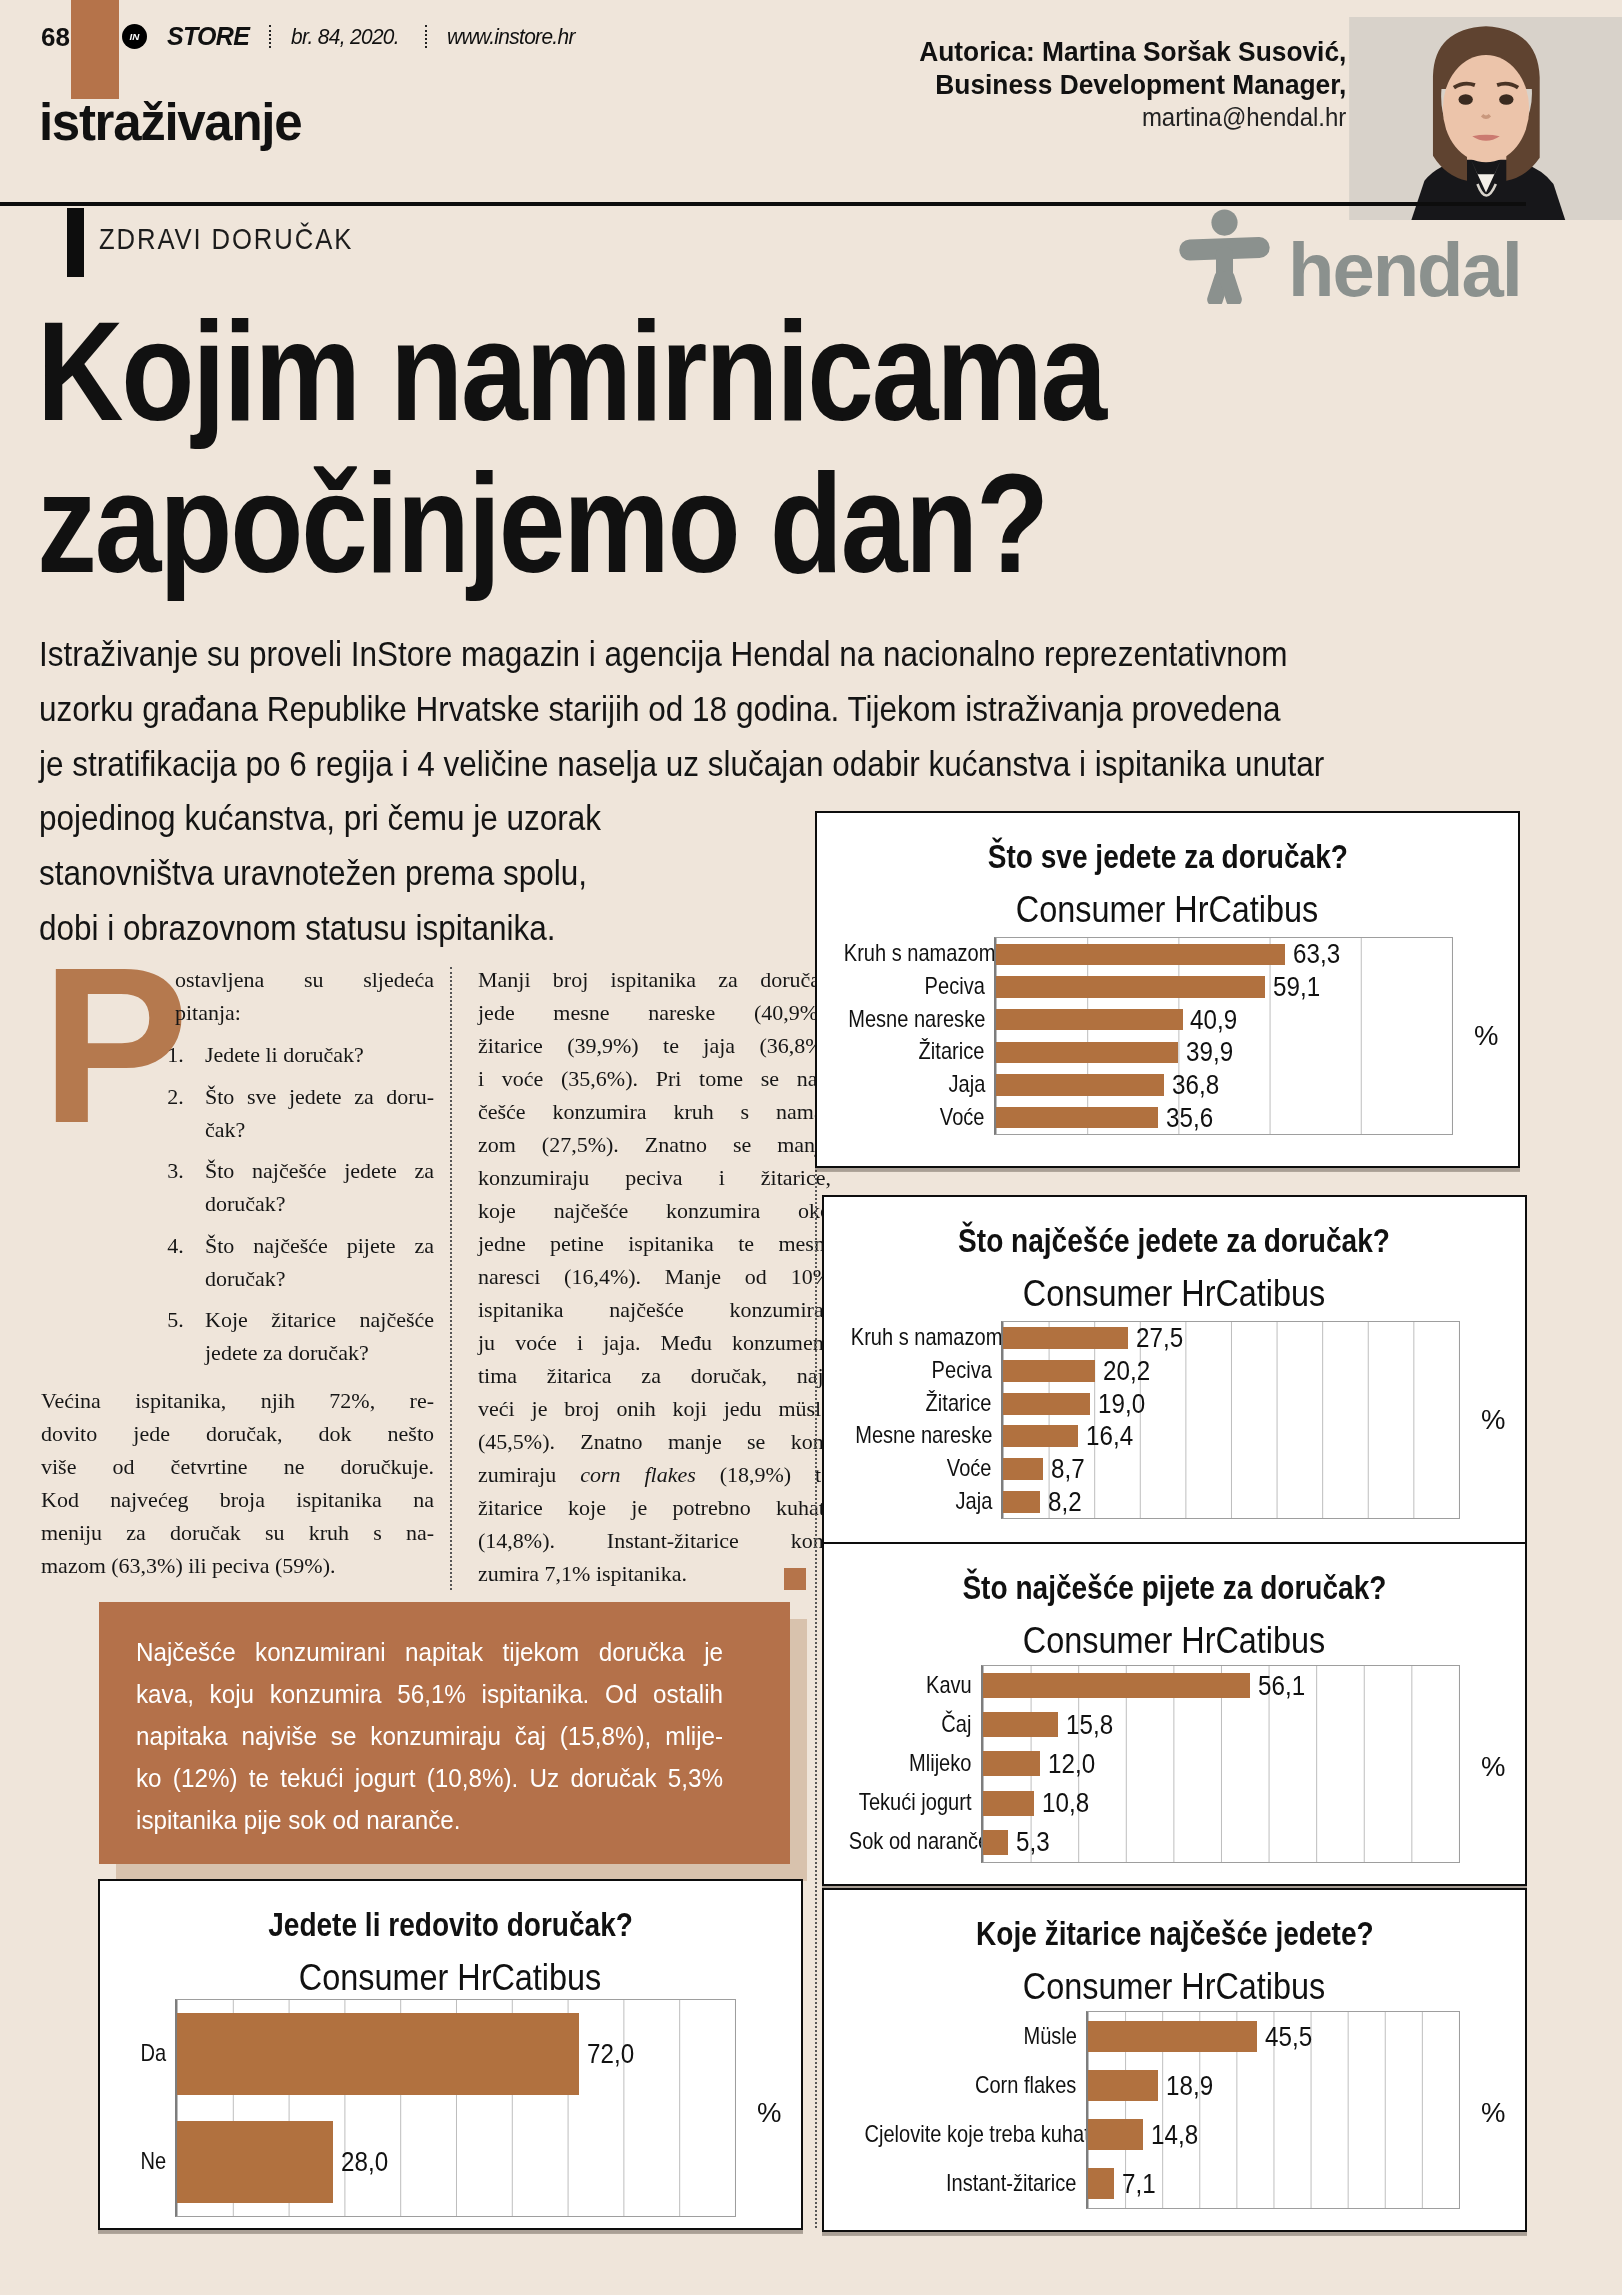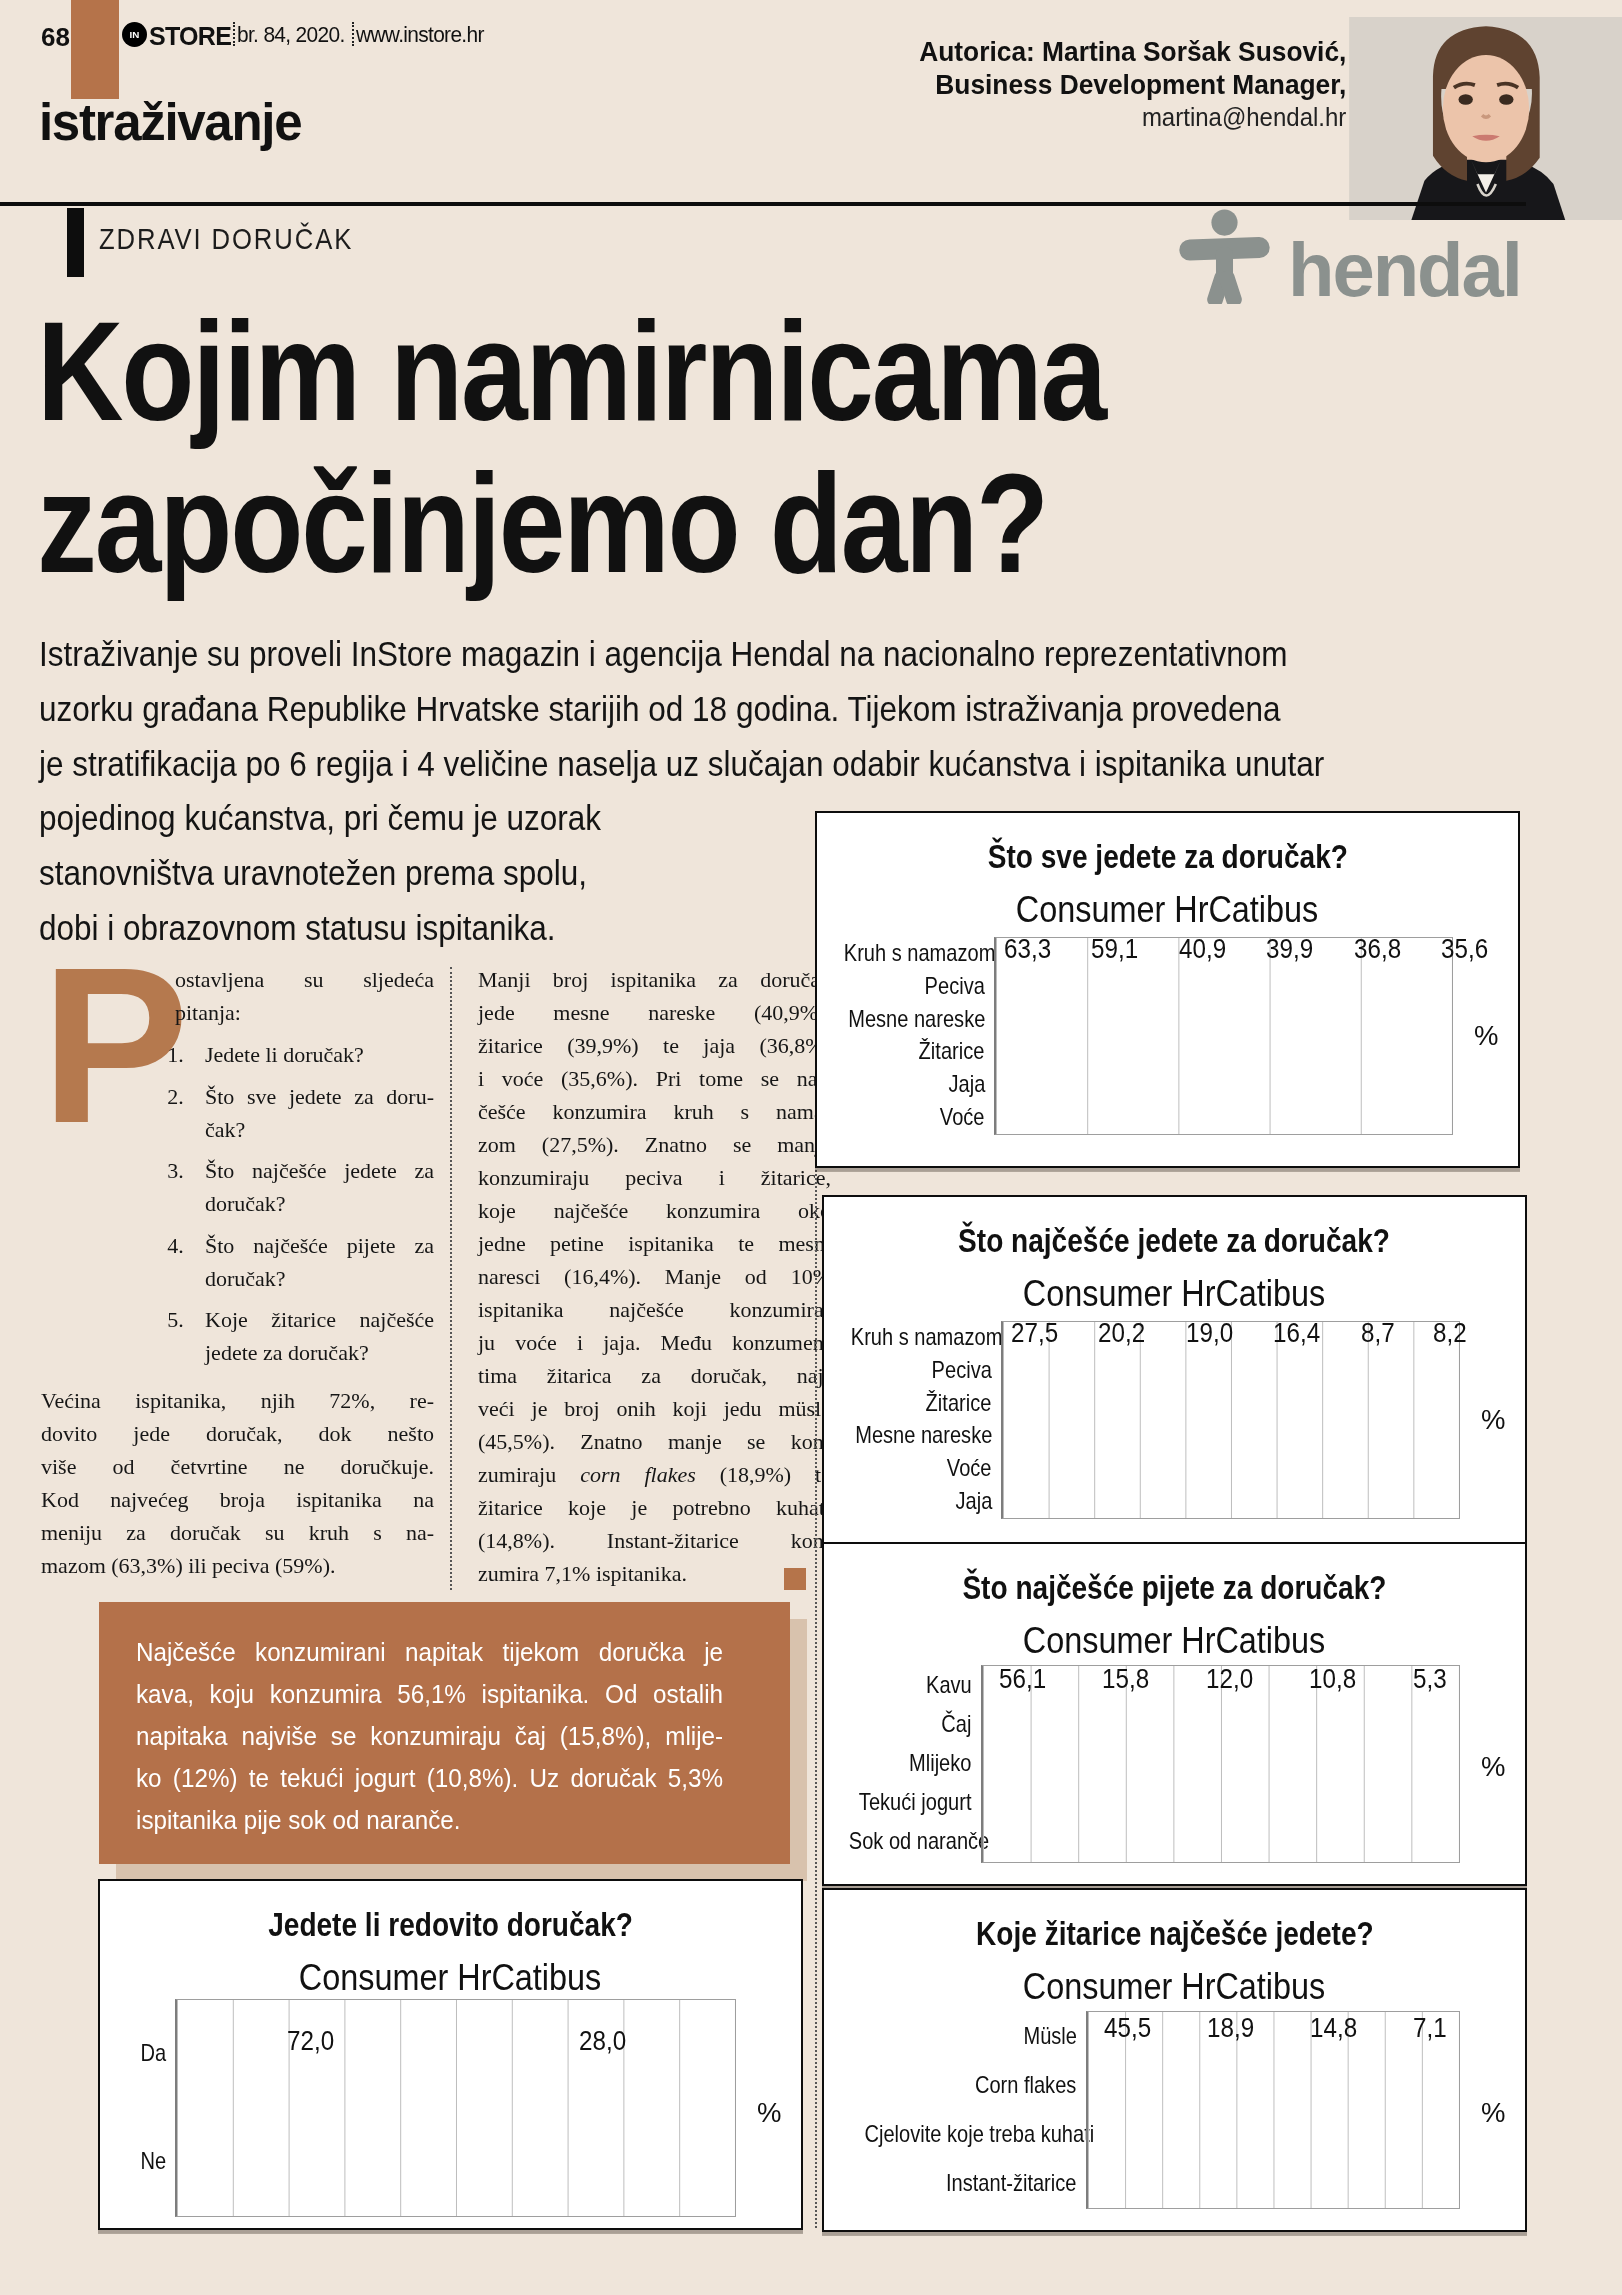--- a/index.html
+++ b/index.html
@@ -4,21 +4,21 @@
 <title>InStore 84 – Zdravi doručak</title>
 <style>
   html,body{margin:0;padding:0;background:#efe5da;}
   #page{position:relative;width:1623px;height:2295px;background:#efe5da;overflow:hidden;
         font-family:"Liberation Sans",sans-serif;color:#111;}
   .abs{position:absolute;}
 
   
   #page-num{left:41px;top:22px;font-size:26px;font-weight:bold;}
   #brand-tab{left:71px;top:0;width:48px;height:99px;background:#b5734a;}
-  #logo-row{left:122px;top:22px;height:29px;display:flex;gap:2px;}
+  #logo-row{left:122px;top:22px;height:29px;display:flex;align-items:center;gap:20px;font-style:italic;}
   .in-circle{width:25px;height:25px;border-radius:50%;background:#000;color:#fff;display:flex;
              align-items:center;justify-content:center;font-size:9.8px;font-weight:bold;letter-spacing:0;}
   .mag-name{font-size:25px;font-weight:bold;letter-spacing:-0.7px;}
   .dot-sep{height:23.6px;border-left:2.6px dotted #222;}
   .issue,.site{font-size:22px;letter-spacing:-0.7px;transform:scaleX(.95);transform-origin:0 50%;}
   #sec-title{left:39px;top:93px;font-size:51px;font-weight:bold;letter-spacing:-1.3px;}
 
   #author{right:277px;top:35px;text-align:right;line-height:33px;}
   #author .a-line{font-size:28px;font-weight:bold;transform:scaleX(.94);transform-origin:100% 50%;}
   #author .a-mail{font-size:25px;font-weight:normal;color:#222;transform:scaleX(.96);transform-origin:100% 50%;}
@@ -79,21 +79,21 @@
   .c-sub{position:absolute;left:0;top:76px;width:100%;text-align:center;font-size:36px;}
   .c-sub span{display:inline-block;transform:scaleX(.9);}
   .labels{position:absolute;left:0;top:var(--plottop);width:var(--labelw);height:var(--ploth);
           display:flex;flex-direction:column;justify-content:space-around;}
   .cat{text-align:right;padding-right:9.2px;font-size:23.6px;line-height:26px;}
   .cat span{display:inline-block;transform:scaleX(.85);transform-origin:100% 50%;white-space:nowrap;}
   .plot{position:absolute;left:var(--labelw);right:65px;top:var(--plottop);height:var(--ploth);
         border:1.3px solid #9e9e9e;border-left:2px solid #7d7d7d;
         background-image:linear-gradient(to right,#bdbdbd 1.3px,rgba(0,0,0,0) 1.3px);
         background-size:var(--grid) 100%;
-        display:flex;flex-direction:row;justify-content:space-around;gap:26px;}
+        display:flex;flex-direction:column;justify-content:space-around;}
   .row{display:flex;align-items:center;height:var(--barh);}
   .bar{height:100%;background:#b1713f;}
   .val{margin-left:7.9px;font-size:27.5px;transform:scaleX(.88);transform-origin:0 50%;white-space:nowrap;}
   .c-unit{position:absolute;right:19.6px;top:207px;font-size:27.5px;}
   #chart-3 .c-unit{top:216px;}
 </style>
 </head>
 <body>
 
 <div id="page">

